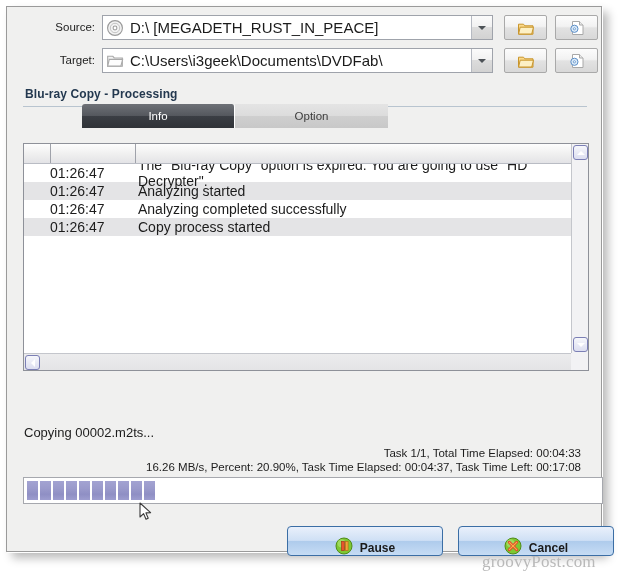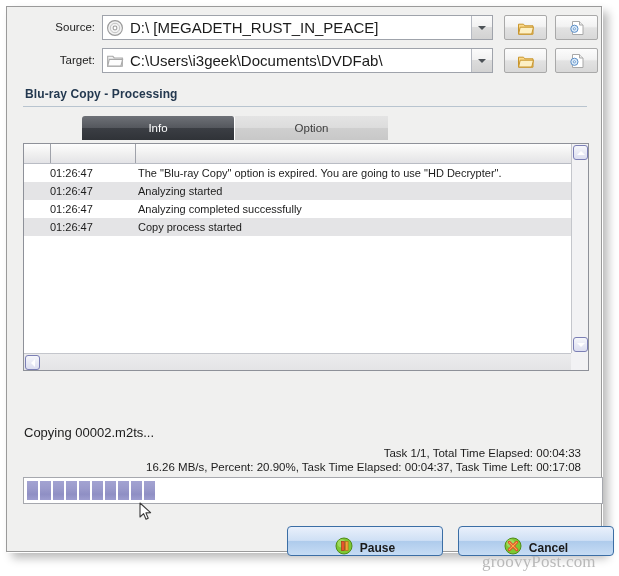--- a/index.html
+++ b/index.html
@@ -136,21 +136,21 @@
     top: 99px;
     width: 564px;
     height: 1px;
     background: #b8c4cf;
   }
 
   
   .tabs {
     position: absolute;
     left: 75px;
-    top: 109px;
+    top: 97px;
     height: 24px;
     display: flex;
   }
   .tab {
     width: 153px;
     height: 24px;
     box-sizing: border-box;
     display: flex;
     align-items: center;
     justify-content: center;
@@ -201,21 +201,21 @@
     top: 20px;
     right: 17px;
     bottom: 17px;
     overflow: hidden;
     background: #ffffff;
   }
   .log-row {
     height: 18px;
     display: flex;
     align-items: center;
-    font-size: 11px;
+    font-size: 14px;
     color: #1c1c1c;
   }
   .log-row.alt { background: #e4e4e6; }
   .log-time {
     width: 112px;
     flex: 0 0 112px;
     text-align: left;
     padding-left: 26px;
     box-sizing: border-box;
   }

